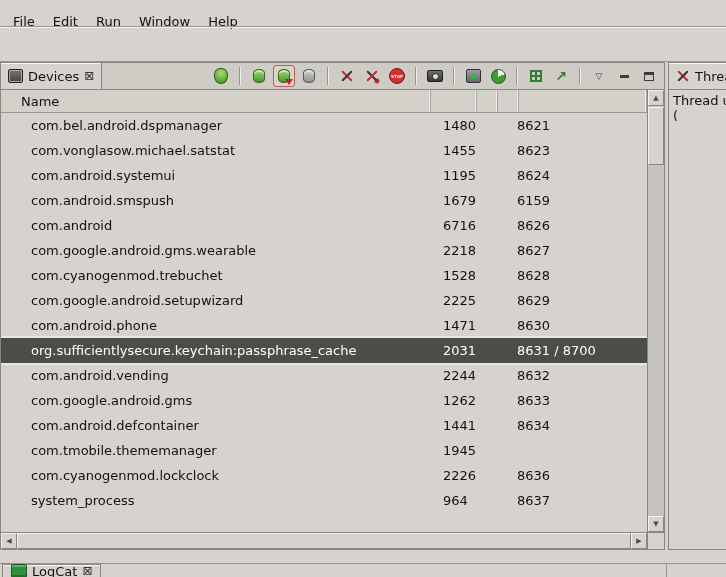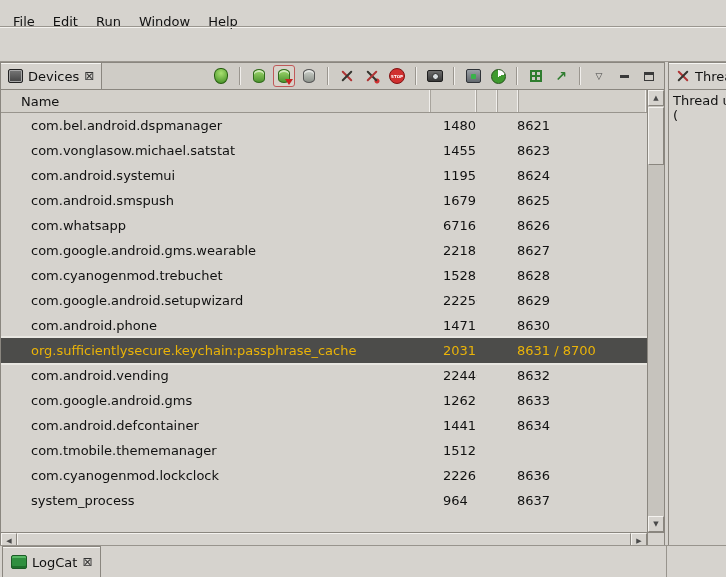--- a/index.html
+++ b/index.html
@@ -106,21 +106,21 @@
   .col2{width:16px;flex:none;}
   .col3{width:16px;flex:none;}
   .col4{flex:1;}
 
   .table-body{position:absolute;top:50px;left:0;right:17px;bottom:17px;overflow:hidden;}
   .trow{height:25px;display:flex;align-items:center;box-sizing:border-box;}
   .cell{box-sizing:border-box;overflow:hidden;white-space:nowrap;}
   .cell.col0{padding-left:30px;}
   .cell.col1{padding-left:12px;}
   .cell.col4{padding-left:8px;}
-  .trow.selected{background:#4c4c4a;color:#eab308;box-shadow:0 0 0 2px #e8e6e1;position:relative;z-index:2;}
+  .trow.selected{background:#4c4c4a;color:#ffffff;box-shadow:0 0 0 2px #e8e6e1;position:relative;z-index:2;}
 
   
   .sbtn{background:#d6d3ce;border:1px solid #f4f2ef;border-right-color:#8a867f;border-bottom-color:#8a867f;
     font-size:7px;color:#4a4a4a;display:flex;align-items:center;justify-content:center;box-sizing:border-box;}
   .vscroll{position:absolute;top:27px;right:0;bottom:17px;width:17px;background:#c6c3bd;
     border-left:1px solid #8a867f;box-sizing:border-box;}
   .vscroll .sbtn{position:absolute;left:0;right:0;height:16px;}
   .vscroll .sup{top:0;}
   .vscroll .sdown{bottom:0;}
   .vthumb{position:absolute;left:0;right:0;top:17px;height:58px;background:#d6d3ce;
@@ -131,21 +131,21 @@
   .hthumb{flex:1;background:#d6d3ce;border:1px solid #f4f2ef;border-right-color:#8a867f;
     border-bottom-color:#8a867f;box-sizing:border-box;}
   .corner{position:absolute;right:0;bottom:0;width:17px;height:17px;background:#d6d3ce;
     border-top:1px solid #8a867f;border-left:1px solid #8a867f;box-sizing:border-box;}
 
   
   .threads-content{position:absolute;top:27px;left:0;right:0;bottom:0;padding:3px 4px;line-height:15px;
     white-space:nowrap;overflow:hidden;}
 
   
-  .bottombar{position:absolute;left:0;right:0;bottom:0;height:32px;background:#d6d3ce;
+  .bottombar{position:absolute;left:0;right:0;bottom:0;height:14px;background:#d6d3ce;
     border-top:1px solid #98948d;display:flex;align-items:stretch;box-sizing:border-box;}
   .bottom-tab{margin-left:2px;border:1px solid #8a867f;border-bottom:none;background:#d6d3ce;
     display:flex;align-items:center;gap:5px;padding:0 8px;box-shadow:inset 0 1px 0 #f6f5f2;}
   .bottombar .splitline{position:absolute;left:666px;top:0;bottom:0;width:1px;background:#98948d;}
 </style>
 </head>
 <body>
 
 <div class="app">
 
@@ -218,24 +218,24 @@
           <div class="cell col1">1195</div>
           <div class="cell col2"></div>
           <div class="cell col3"></div>
           <div class="cell col4">8624</div>
         </div>
         <div class="trow">
           <div class="cell col0">com.android.smspush</div>
           <div class="cell col1">1679</div>
           <div class="cell col2"></div>
           <div class="cell col3"></div>
-          <div class="cell col4">8625</div>
-        </div>
-        <div class="trow">
-          <div class="cell col0">com.whatsapp</div>
+          <div class="cell col4">6159</div>
+        </div>
+        <div class="trow">
+          <div class="cell col0">com.android</div>
           <div class="cell col1">6716</div>
           <div class="cell col2"></div>
           <div class="cell col3"></div>
           <div class="cell col4">8626</div>
         </div>
         <div class="trow">
           <div class="cell col0">com.google.android.gms.wearable</div>
           <div class="cell col1">22185</div>
           <div class="cell col2"></div>
           <div class="cell col3"></div>
@@ -285,21 +285,21 @@
         </div>
         <div class="trow">
           <div class="cell col0">com.android.defcontainer</div>
           <div class="cell col1">14411</div>
           <div class="cell col2"></div>
           <div class="cell col3"></div>
           <div class="cell col4">8634</div>
         </div>
         <div class="trow">
           <div class="cell col0">com.tmobile.thememanager</div>
-          <div class="cell col1">1512</div>
+          <div class="cell col1">1945</div>
           <div class="cell col2"></div>
           <div class="cell col3"></div>
         </div>
         <div class="trow">
           <div class="cell col0">com.cyanogenmod.lockclock</div>
           <div class="cell col1">22265</div>
           <div class="cell col2"></div>
           <div class="cell col3"></div>
           <div class="cell col4">8636</div>
         </div>

